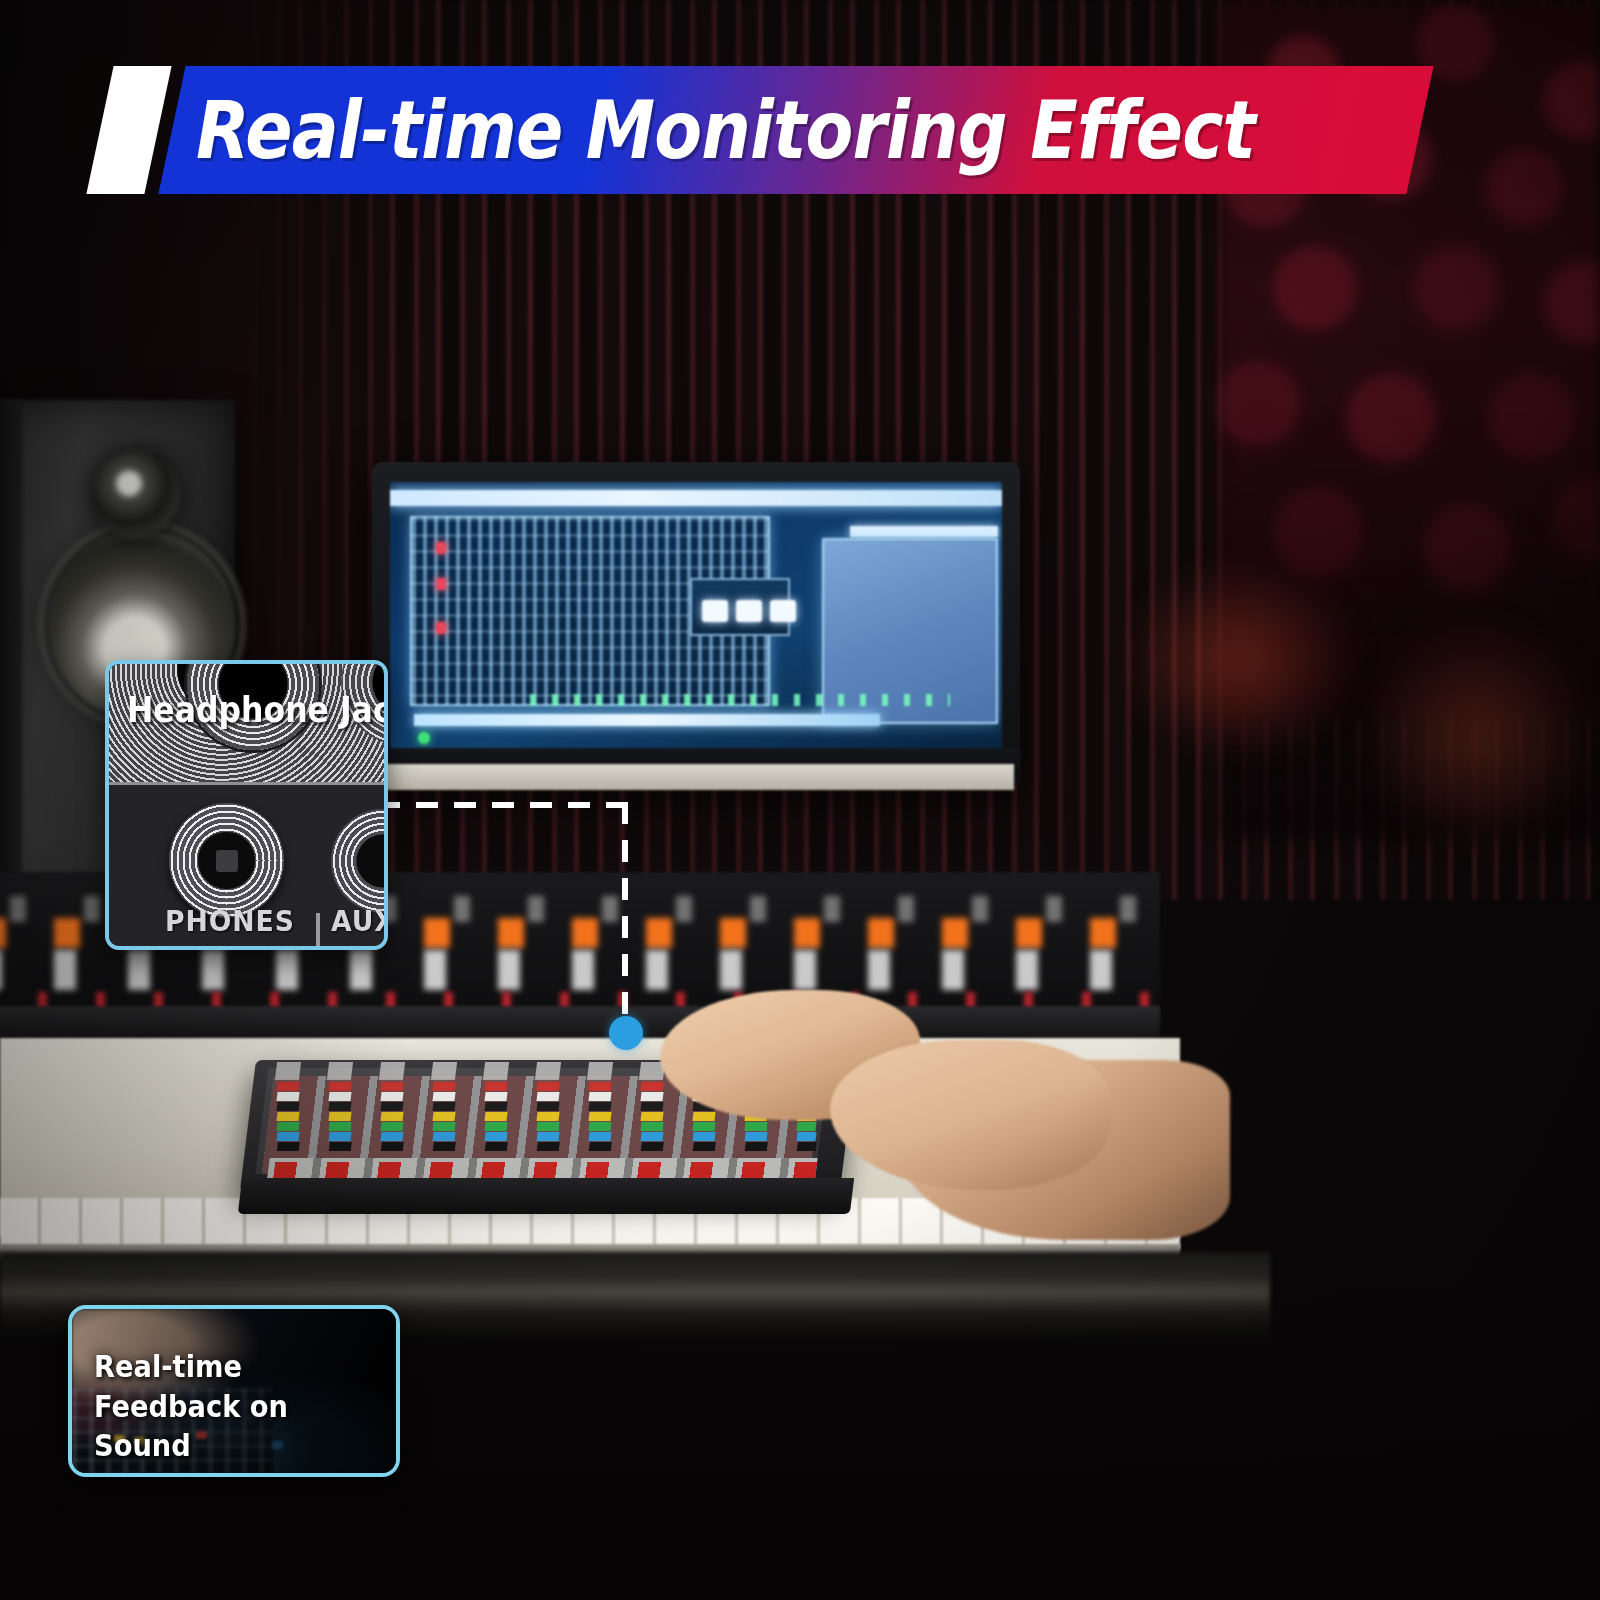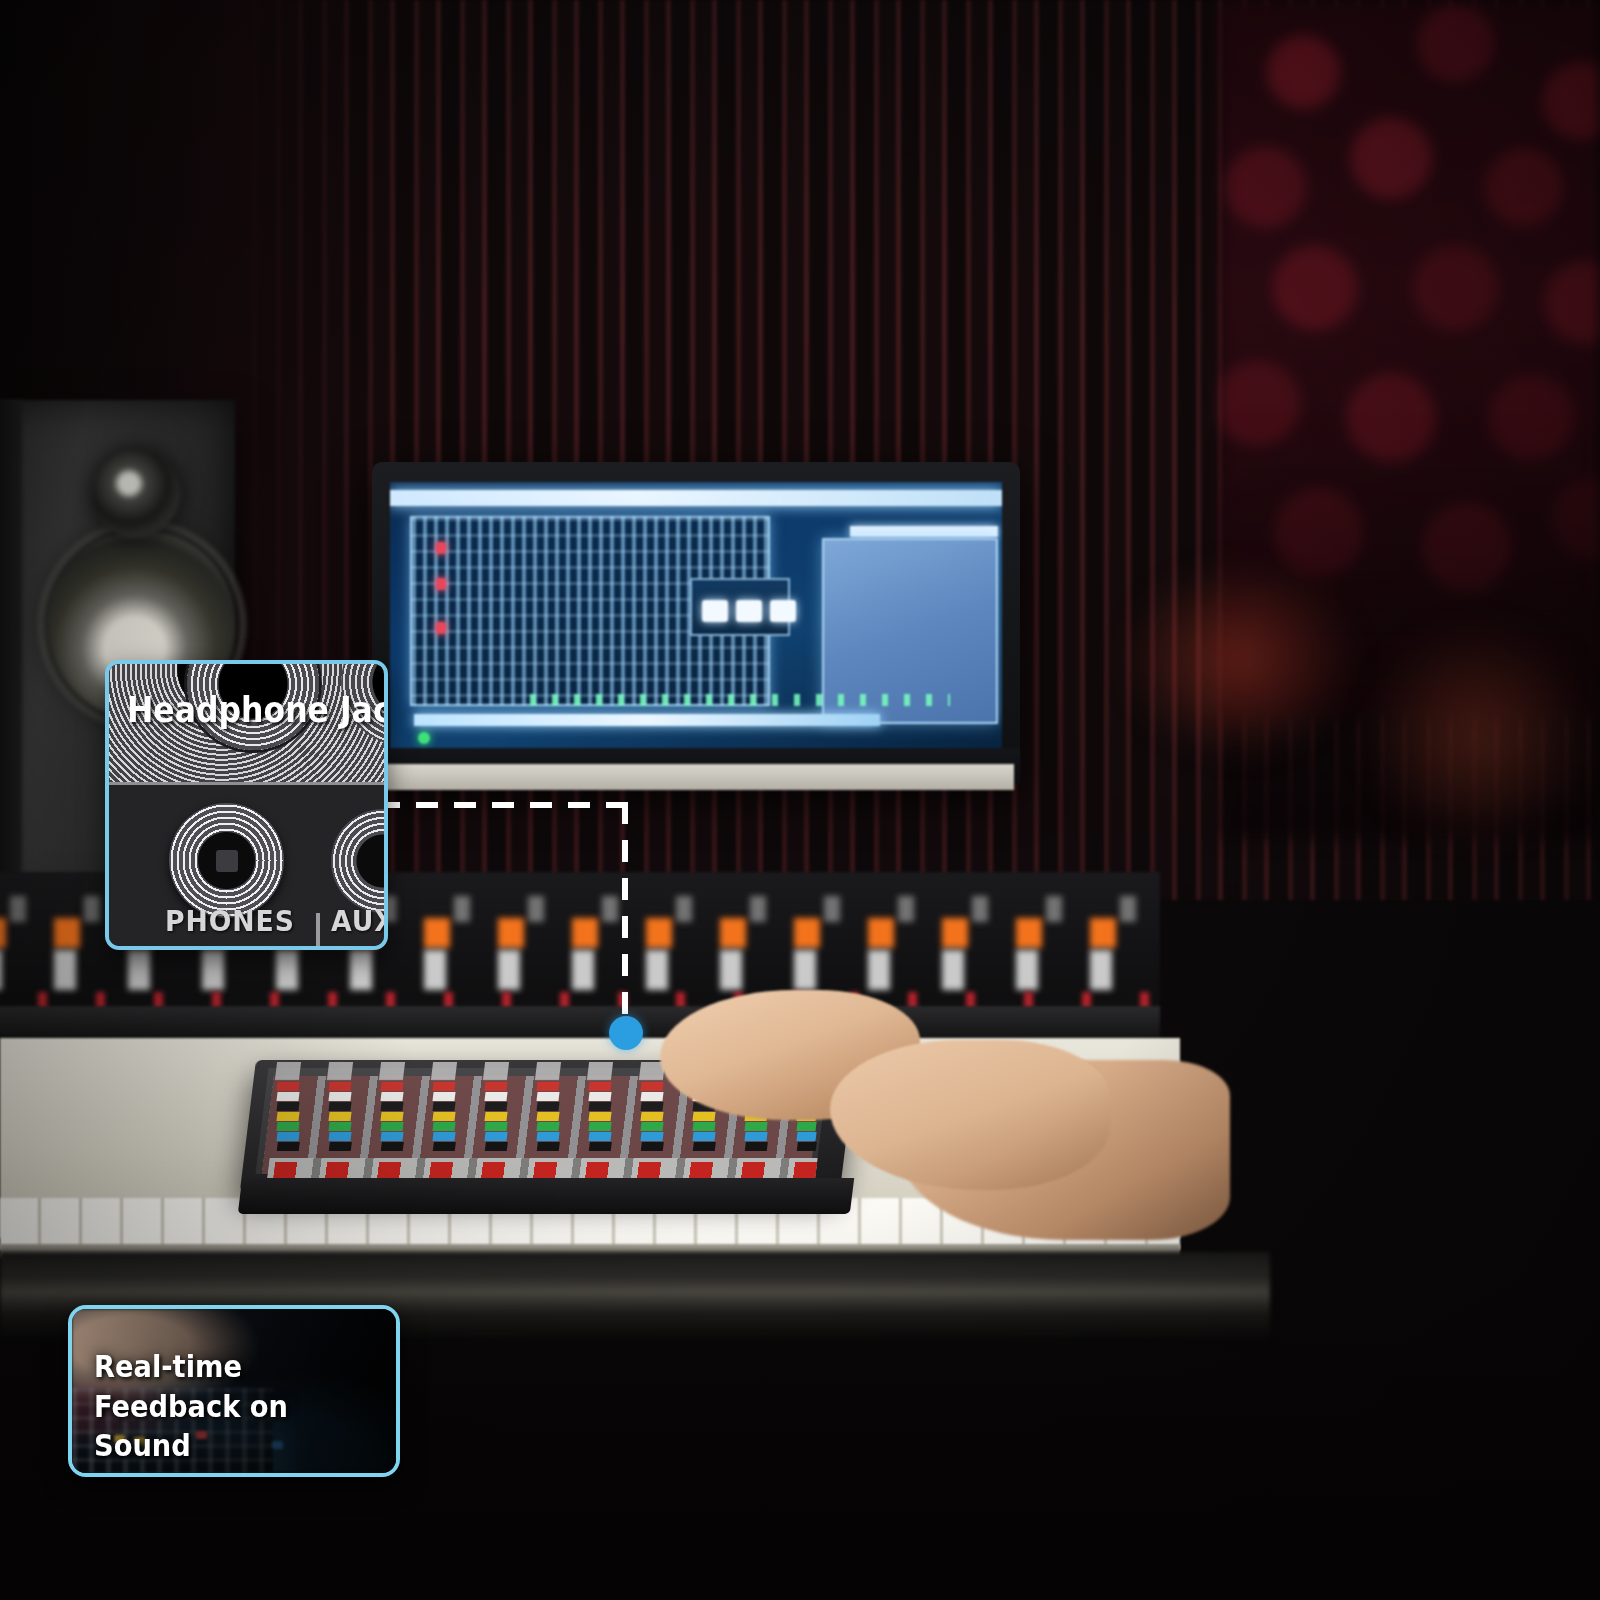--- a/index.html
+++ b/index.html
@@ -371,20 +371,27 @@
     </div>
     <div class="arm"></div>
     <div class="cuff"></div>
     <div class="hand-a"></div>
     <div class="hand-b"></div>
 
     <div class="vignette"></div>
     <div class="bottom-fade"></div>
   </div>
 
+  <div class="banner-wrap">
+    <div class="banner-slash"></div>
+    <div class="banner-bar"></div>
+    <div class="banner-text">
+      <span>Real-time Monitoring Effect</span>
+    </div>
+  </div>
 
   <div class="dash-h"></div>
   <div class="dash-v"></div>
   <div class="dot"></div>
 
   <div class="inset">
     <div class="inset-top">
       <div class="jack-top-a"></div>
       <div class="jack-top-b"></div>
     </div>

